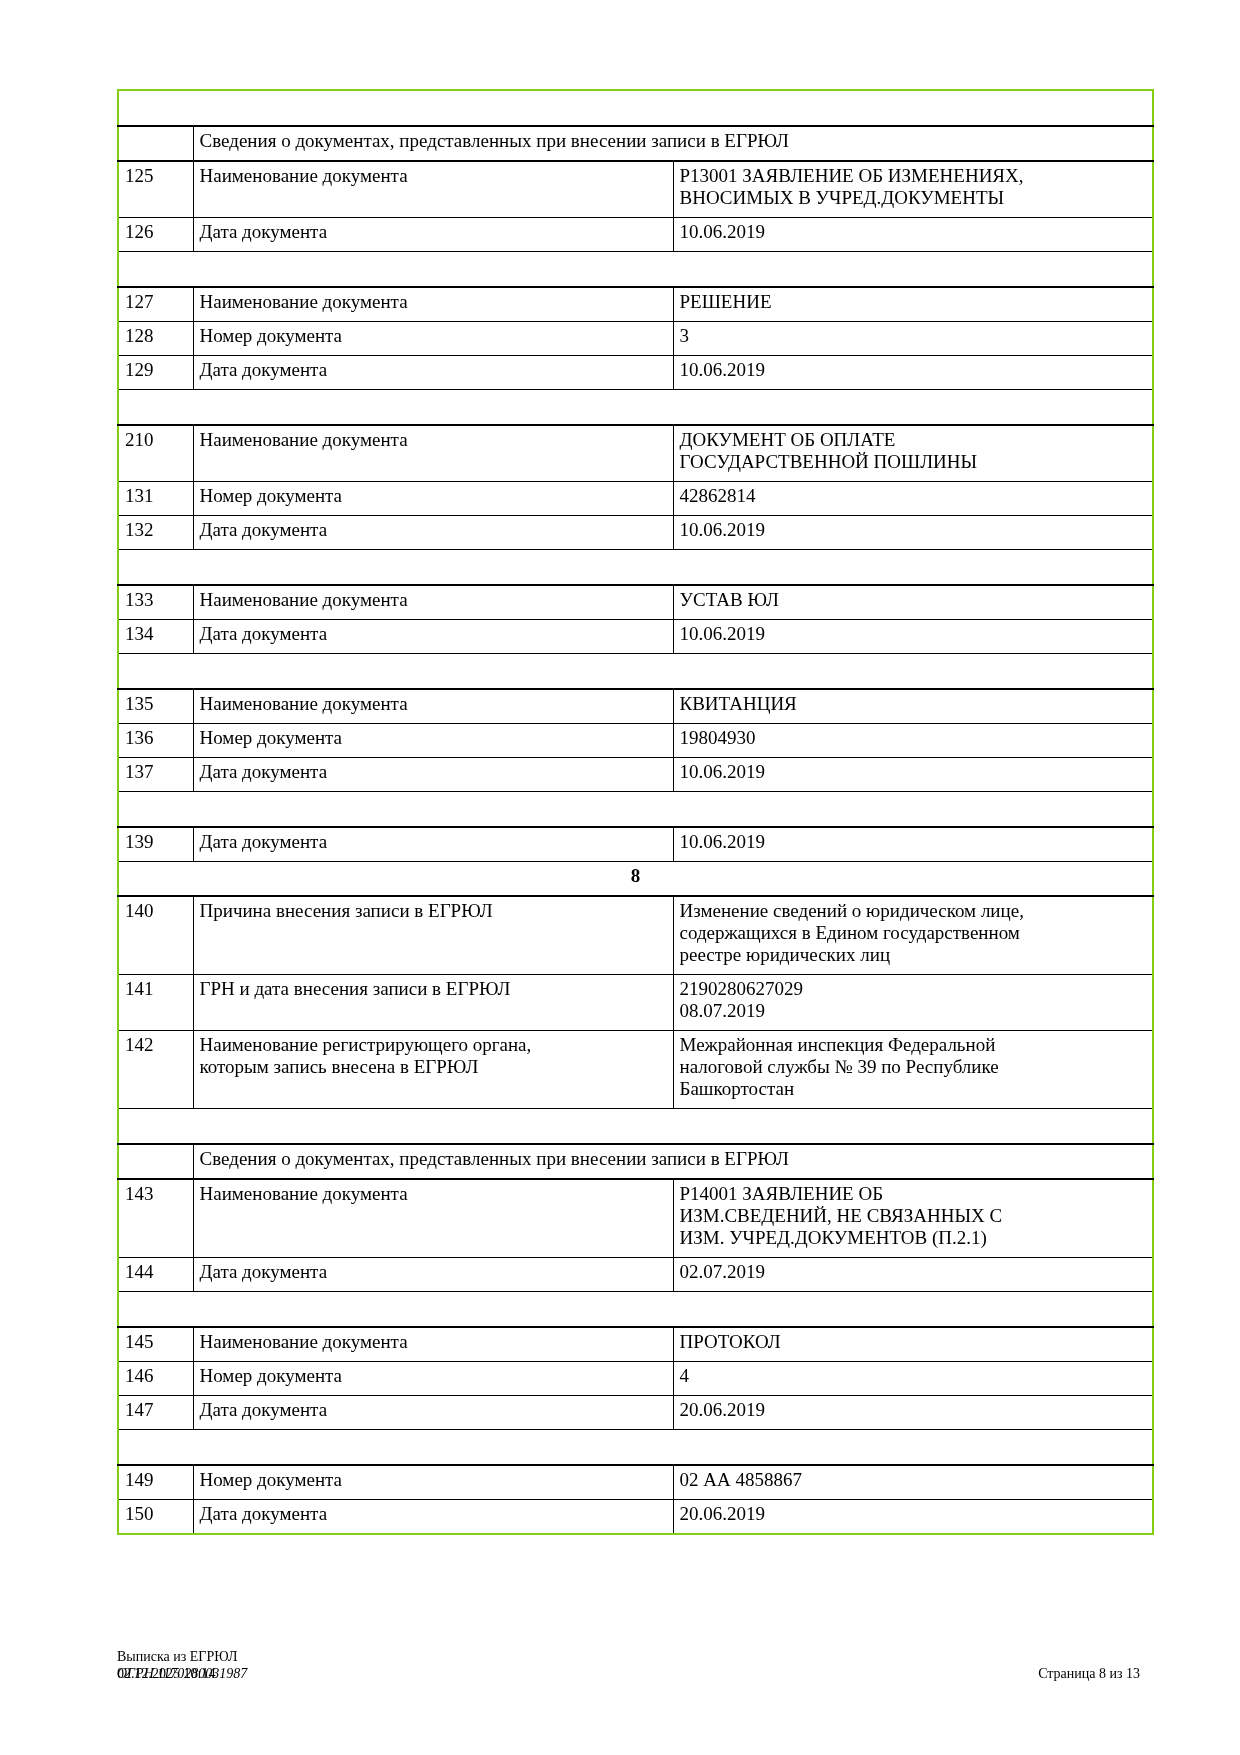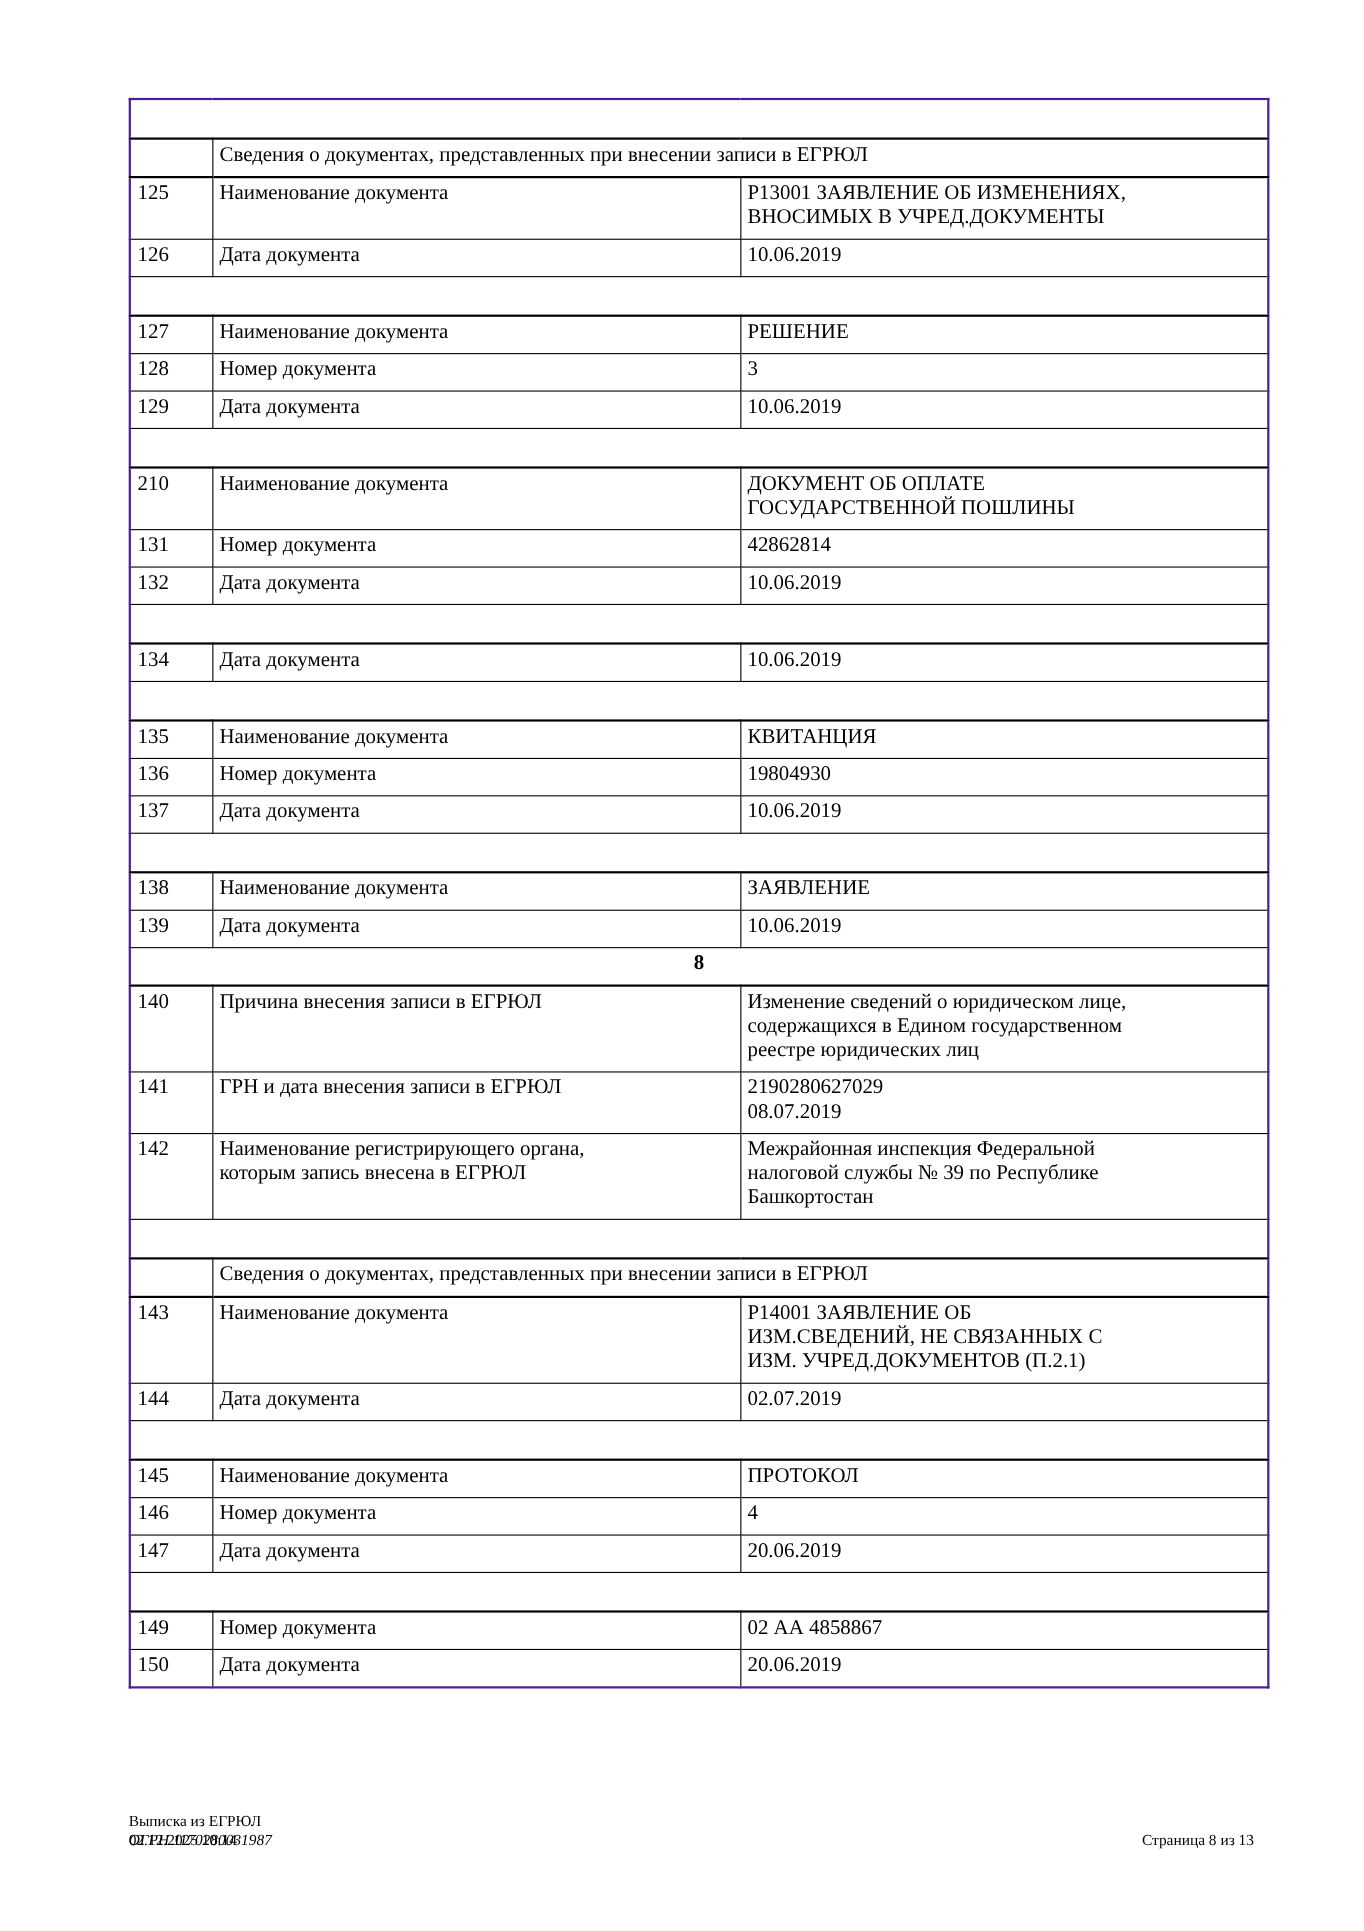--- a/index.html
+++ b/index.html
@@ -10,21 +10,21 @@
     font-family:"Liberation Serif", serif;
     color:#000000;
     overflow:hidden;
   }
   table.records {
     position:absolute;
     left:117px; top:89px;
     width:1035px;
     border-collapse:collapse;
     table-layout:fixed;
-    border:2px solid #4c1d95;
+    border:2px solid #84cc16;
   }
   table.records td {
     border:1px solid #000;
     font-size:19px;
     line-height:22px;
     vertical-align:top;
     padding:3px 6px 8px 6px;
     overflow:hidden;
   }
   td.num { text-align:left; padding-left:0; padding-right:0; }
@@ -113,20 +113,25 @@
   </tr>
         <tr class="entry">
     <td class="num">132</td>
     <td class="label">Дата документа</td>
     <td class="value">10.06.2019</td>
   </tr>
         <tr class="blank">
     <td colspan="3"></td>
   </tr>
         <tr class="entry">
+    <td class="num">133</td>
+    <td class="label">Наименование документа</td>
+    <td class="value">УСТАВ ЮЛ</td>
+  </tr>
+        <tr class="entry">
     <td class="num">134</td>
     <td class="label">Дата документа</td>
     <td class="value">10.06.2019</td>
   </tr>
         <tr class="blank">
     <td colspan="3"></td>
   </tr>
         <tr class="entry">
     <td class="num">135</td>
     <td class="label">Наименование документа</td>
@@ -137,25 +142,20 @@
     <td class="label">Номер документа</td>
     <td class="value">19804930</td>
   </tr>
         <tr class="entry">
     <td class="num">137</td>
     <td class="label">Дата документа</td>
     <td class="value">10.06.2019</td>
   </tr>
         <tr class="blank">
     <td colspan="3"></td>
-  </tr>
-        <tr class="entry">
-    <td class="num">138</td>
-    <td class="label">Наименование документа</td>
-    <td class="value">ЗАЯВЛЕНИЕ</td>
   </tr>
         <tr class="entry">
     <td class="num">139</td>
     <td class="label">Дата документа</td>
     <td class="value">10.06.2019</td>
   </tr>
         <tr class="group-header">
     <td colspan="3">8</td>
   </tr>
         <tr class="entry">

